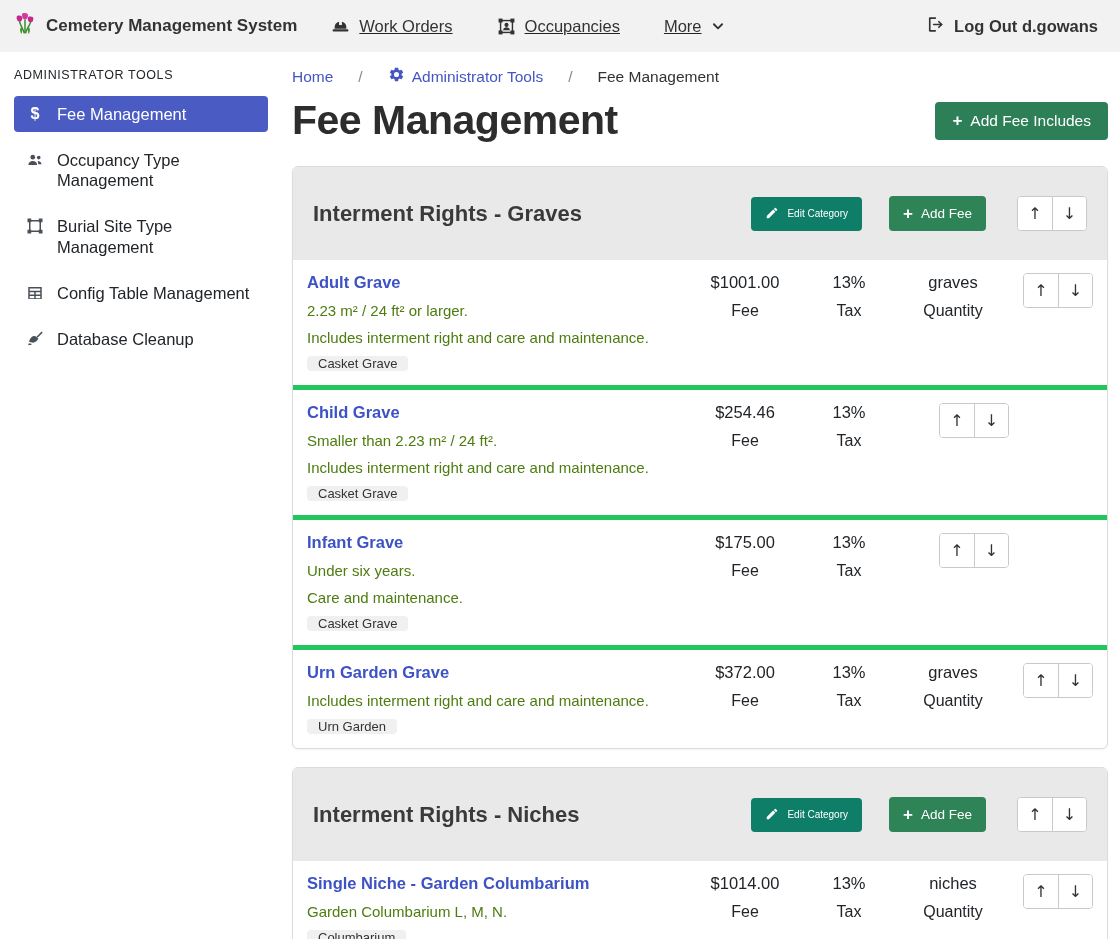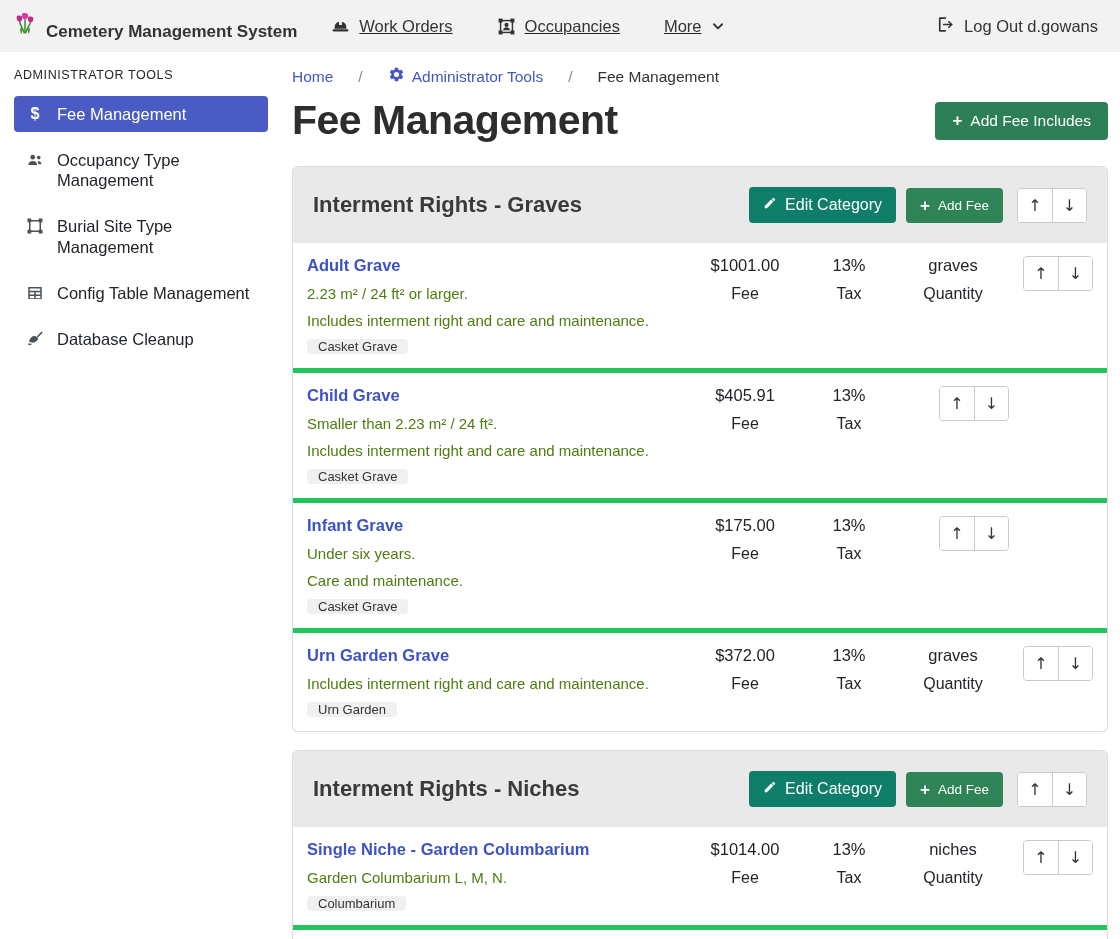--- a/index.html
+++ b/index.html
@@ -2,28 +2,28 @@
 <html><head>
 <meta charset="utf-8">
 <style>
   * { box-sizing: border-box; margin: 0; padding: 0; }
   html,body { width:1120px; height:939px; overflow:hidden; background:#fff;
     font-family:"Liberation Sans", sans-serif; color:#212529; }
 
   
   .navbar { height:52px; background:#f2f2f2; display:flex; align-items:center;
     padding:0 22px 0 12px; }
-  .brand { display:flex; align-items:flex-end; gap:8px; font-weight:700;
+  .brand { display:flex; align-items:center; gap:8px; font-weight:700;
     font-size:17px; color:#333; cursor:pointer; }
   .nav-items { display:flex; align-items:center; gap:44px; margin-left:34px;text-decoration:underline; }
   .nav-item { display:flex; align-items:center; gap:9px; font-size:16.5px;
     color:#333; cursor:pointer; }
   .nav-item svg { display:block; }
   .nav-right { margin-left:auto; display:flex; align-items:center; gap:10px;
-    font-size:16.5px; color:#333; cursor:pointer; }
+    font-size:16.5px; color:#333; cursor:pointer;font-weight:bold; }
 
   
   .layout { display:flex; align-items:flex-start; }
   .sidebar { width:280px; flex:0 0 280px; padding:14px 12px 0 14px; }
   .sidebar-title { font-size:12.5px; letter-spacing:.6px; color:#212529;
     margin:2px 0 14px 0; font-weight:400; }
   .side-item { display:flex; gap:11px; padding:8px 10px; margin-bottom:10px;
     border-radius:4px; font-size:16.5px; line-height:1.22; color:#212529;
     cursor:pointer; align-items:flex-start; }
   .side-item .sicon { width:22px; flex:0 0 22px; display:flex; justify-content:center;
@@ -49,23 +49,23 @@
   .btn { border:none; border-radius:4px; color:#fff; cursor:pointer;
     display:inline-flex; align-items:center; gap:8px;
     font-family:"Liberation Sans", sans-serif; }
   .btn-add-category { background:#2c7f57; font-size:15.5px; padding:10px 17px; }
   .plus-glyph { font-weight:700; font-size:17px; line-height:1; }
 
   
   .card { border:1px solid #dcdcdc; border-radius:6px; margin-bottom:18px;
     overflow:hidden; box-shadow:0 1px 2px rgba(0,0,0,.05); background:#fff; }
   .card-header { background:#e9e9e9; display:flex; align-items:center;
-    padding:20px 20px; }
+    padding:29px 20px;gap:17px; }
   .card-title { font-size:22px; font-weight:600; color:#3a3a3a; margin-right:auto; }
-  .btn-edit { background:#0f7e69; font-size:16px; padding:9px 14px; }
+  .btn-edit { background:#0f7e69; font-size:10px; padding:9px 14px; }
   .btn-addfee { background:#2e8456; font-size:13.5px; padding:9px 14px; margin-left:10px; }
   .arrow-group { display:inline-flex; background:#fff; border:1px solid #c9c9c9;
     border-radius:4px; overflow:hidden; margin-left:14px; }
   .arrow-btn { width:34px; height:33px; background:#fff; border:none; cursor:pointer;
     font-size:16px; color:#333; display:flex; align-items:center; justify-content:center;
     font-family:"DejaVu Sans", sans-serif; }
   .arrow-btn + .arrow-btn { border-left:1px solid #c9c9c9; }
 
   
   .fee-row { display:grid; grid-template-columns:1fr 112px 96px 112px 84px;
@@ -289,21 +289,21 @@
   </div>
 
   <div class="fee-row">
     <div>
       <a class="fee-name">Child Grave</a>
       <div class="fee-desc">Smaller than 2.23 m² / 24 ft².</div>
       <div class="fee-desc">Includes interment right and care and maintenance.</div>
       <span class="fee-tag">Casket Grave</span>
     </div>
     <div class="num-cell">
-      <div class="num-val">$405.91</div>
+      <div class="num-val">$254.46</div>
       <div class="num-label">Fee</div>
     </div>
     <div class="num-cell">
       <div class="num-val">13%</div>
       <div class="num-label">Tax</div>
     </div>
 
     <div class="row-arrows">
       <span class="arrow-group">
         <button class="arrow-btn">↑</button>

